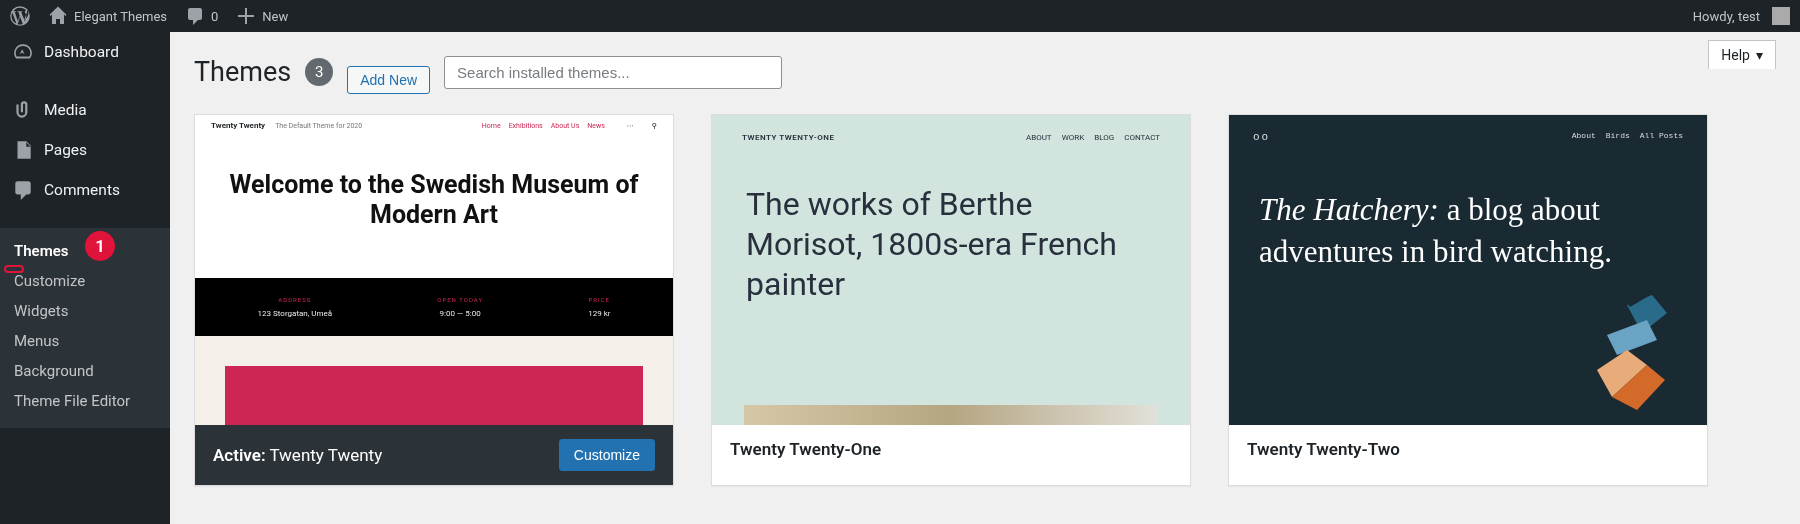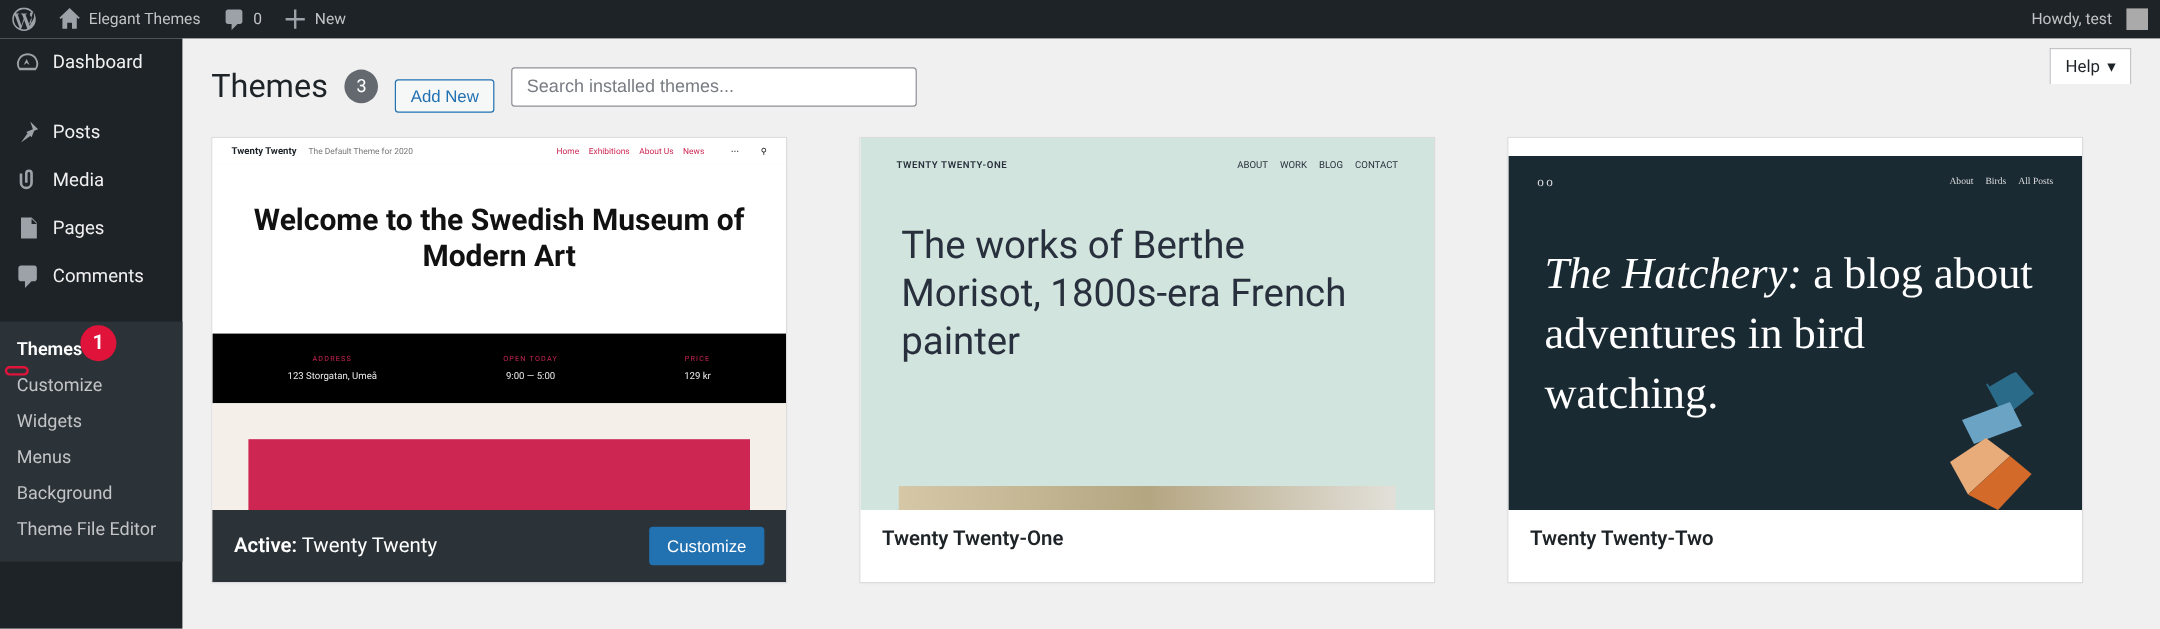--- a/index.html
+++ b/index.html
@@ -11,21 +11,21 @@
   .adminbar .left { display: flex; align-items: center; gap: 18px; }
   .adminbar .item { display: flex; align-items: center; gap: 6px; cursor: pointer; }
   .adminbar .spacer { flex: 1; }
   .adminbar svg { width: 20px; height: 20px; fill: #9ca2a7; }
   .adminbar .avatar { width: 18px; height: 18px; background: #aaa; margin-left: 6px; }
 
   
   .shell { display: flex; height: calc(100% - 32px); }
 
   
-  .sidemenu { width: 152px; background: #1d2327; color: #f0f0f1; display: flex; flex-direction: column; position: relative; }
+  .sidemenu { width: 170px; background: #1d2327; color: #f0f0f1; display: flex; flex-direction: column; position: relative; }
   .sidemenu .menuitem { display: flex; align-items: center; gap: 10px; padding: 9px 12px; font-size: 15.5px; cursor: pointer; color: #f0f0f1; }
   .sidemenu .menuitem.current { background: #2271b1; color: #fff; }
   .sidemenu .menuitem svg { width: 22px; height: 22px; fill: #9ca2a7; flex: 0 0 auto; }
   .sidemenu .menuitem.current svg { fill: #fff; }
   .submenu { background: #2c3338; display: flex; flex-direction: column; padding: 8px 0 12px; }
   .submenu .subitem { padding: 6px 14px; font-size: 15px; color: #c3c4c7; cursor: pointer; position: relative; }
   .submenu .subitem.current { color: #fff; font-weight: 600; }
   .arrow-pointer { position: absolute; right: -1px; top: 50%; transform: translateY(-50%); width: 0; height: 0; border-top: 8px solid transparent; border-bottom: 8px solid transparent; border-right: 8px solid #f0f0f1; }
 
   .callout { position: absolute; border: 2.5px solid #e0133a; border-radius: 14px; padding: 1px 10px 3px 6px; pointer-events: none; }
@@ -35,21 +35,21 @@
   .content { flex: 1; padding: 18px 24px; position: relative; }
   .help-tab { position: absolute; top: 8px; right: 24px; background: #fff; border: 1px solid #c3c4c7; border-bottom: none; padding: 6px 12px; font-size: 14px; display: flex; align-items: center; gap: 6px; cursor: pointer; }
   .heading-row { display: flex; align-items: center; gap: 14px; margin-bottom: 20px; }
   .heading-row h1 { font-size: 27px; font-weight: 400; color: #1d2327; }
   .count-badge { background: #646970; color: #fff; border-radius: 50%; min-width: 28px; height: 28px; display: flex; align-items: center; justify-content: center; font-size: 15px; }
   .btn-outline { border: 1px solid #2271b1; color: #2271b1; background: #f6f7f7; padding: 5px 12px; font-size: 14px; border-radius: 3px; cursor: pointer; margin-top: 16px; }
   .search { border: 1px solid #8c8f94; background: #fff; border-radius: 3px; padding: 7px 12px; font-size: 15px; width: 338px; }
   .search::placeholder { color: #787c82; }
 
   
-  .themes { display: flex; gap: 60px; }
+  .themes { display: flex; gap: 37px; }
   .theme-card { flex: 1; max-width: 480px; background: #fff; border: 1px solid #dcdcde; box-shadow: 0 1px 1px rgba(0,0,0,.04); cursor: pointer; }
   .theme-shot { height: 310px; overflow: hidden; position: relative; }
   .theme-footer { padding: 14px 18px; font-size: 17px; font-weight: 600; color: #1d2327; }
   .theme-footer.active { background: #2c3338; color: #fff; display: flex; align-items: center; justify-content: space-between; }
   .theme-footer.active .al { font-weight: 400; }
   .theme-footer.active strong { font-weight: 600; }
   .btn-primary { background: #2271b1; color: #fff; border: 1px solid #2271b1; border-radius: 3px; padding: 7px 14px; font-size: 14px; cursor: pointer; }
 
   
   .tt-thumb { background: #eee; height: 100%; display: flex; flex-direction: column; font-family: inherit; }
@@ -69,25 +69,25 @@
   .tto-thumb { background: #d1e4dd; height: 100%; font-family: inherit; position: relative; }
   .tto-top { display: flex; padding: 18px 30px; font-size: 8px; color: #28303d; }
   .tto-top .brand { font-weight: 600; letter-spacing: 0.5px; }
   .tto-top .spacer { flex: 1; }
   .tto-top .nav span { margin-left: 10px; }
   .tto-main { padding: 24px 34px; font-size: 32px; color: #28303d; line-height: 1.25; font-weight: 400; }
   .tto-imgstrip { position: absolute; left: 32px; right: 32px; bottom: 0; height: 20px; background: linear-gradient(90deg, #d6c7a7 0%, #b5a682 50%, #e2e0d9 100%); }
 
   
   .ttt-thumb { background: #1a2a33; color: #fff; height: 100%; font-family: Georgia, serif; position: relative; }
-  .ttt-top { display: flex; padding: 16px 24px; font-size: 8px; color: #dcdcde; font-family: Liberation Serif, serif; margin-top: 15px; }
+  .ttt-top { display: flex; padding: 16px 24px; font-size: 8px; color: #dcdcde; font-family: Liberation Mono, monospace; }
   .ttt-top .logo { font-size: 11px; letter-spacing: 2px; }
   .ttt-top .spacer { flex: 1; }
   .ttt-top .nav span { margin-left: 10px; }
-  .ttt-main { padding: 30px 30px 0; font-size: 37px; line-height: 1.35; }
+  .ttt-main { padding: 30px 30px 0; font-size: 31px; line-height: 1.35; }
   .ttt-main em { font-style: italic; }
   .ttt-bird { position: absolute; right: 10px; bottom: 10px; width: 140px; height: 130px; }
 </style>
 </head>
 <body>
 
 <div class="adminbar">
   <div class="left">
     <div class="item">
       <svg viewBox="0 0 20 20">
@@ -123,26 +123,20 @@
 <div class="shell">
 
   <div class="sidemenu">
     <div class="menuitem">
       <svg viewBox="0 0 20 20">
           <path d="M3.76 16h12.48A8 8 0 0 0 10 3a8 8 0 0 0-6.24 13zM10 4.5A6.5 6.5 0 0 1 15.9 14H4.1A6.5 6.5 0 0 1 10 4.5zm-.75 3l2.25 4.5-2.25-1.5-2.25 1.5z"></path>
         </svg>
       <span>Dashboard</span>
     </div>
     <div style="height:18px"></div>
-    <div class="menuitem">
-      <svg viewBox="0 0 20 20">
-          <path d="M12 2l6 6-3 1-2 5-3-3-5 7 7-5-3-3 5-2z"></path>
-        </svg>
-      <span>Posts</span>
-    </div>
     <div class="menuitem">
       <svg viewBox="0 0 20 20">
           <path d="M11 2a3 3 0 0 1 3 3v7a5 5 0 1 1-10 0V5h2v7a3 3 0 0 0 6 0V5a1 1 0 0 0-2 0v7H8V5a3 3 0 0 1 3-3z"></path>
         </svg>
       <span>Media</span>
     </div>
     <div class="menuitem">
       <svg viewBox="0 0 20 20">
           <path d="M5 2h8l4 4v12H5zM13 3v4h4"></path>
         </svg>

